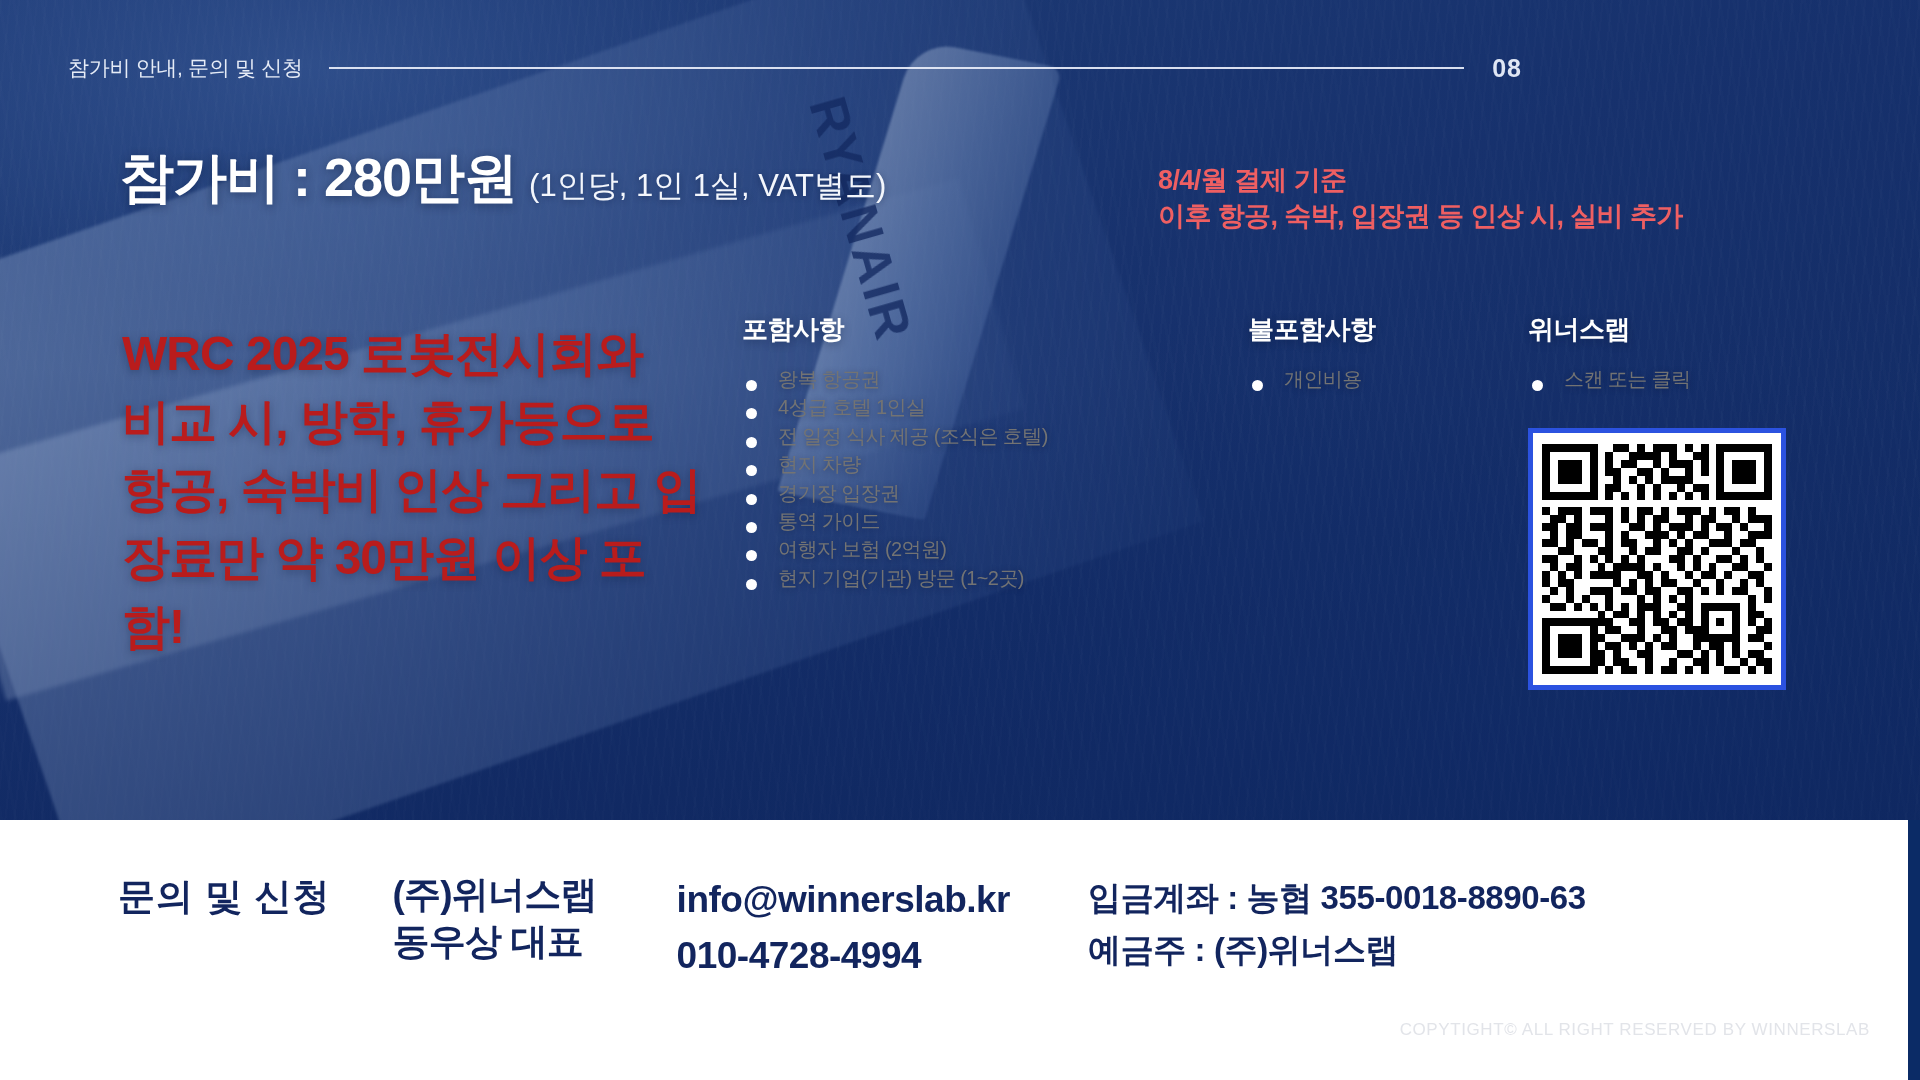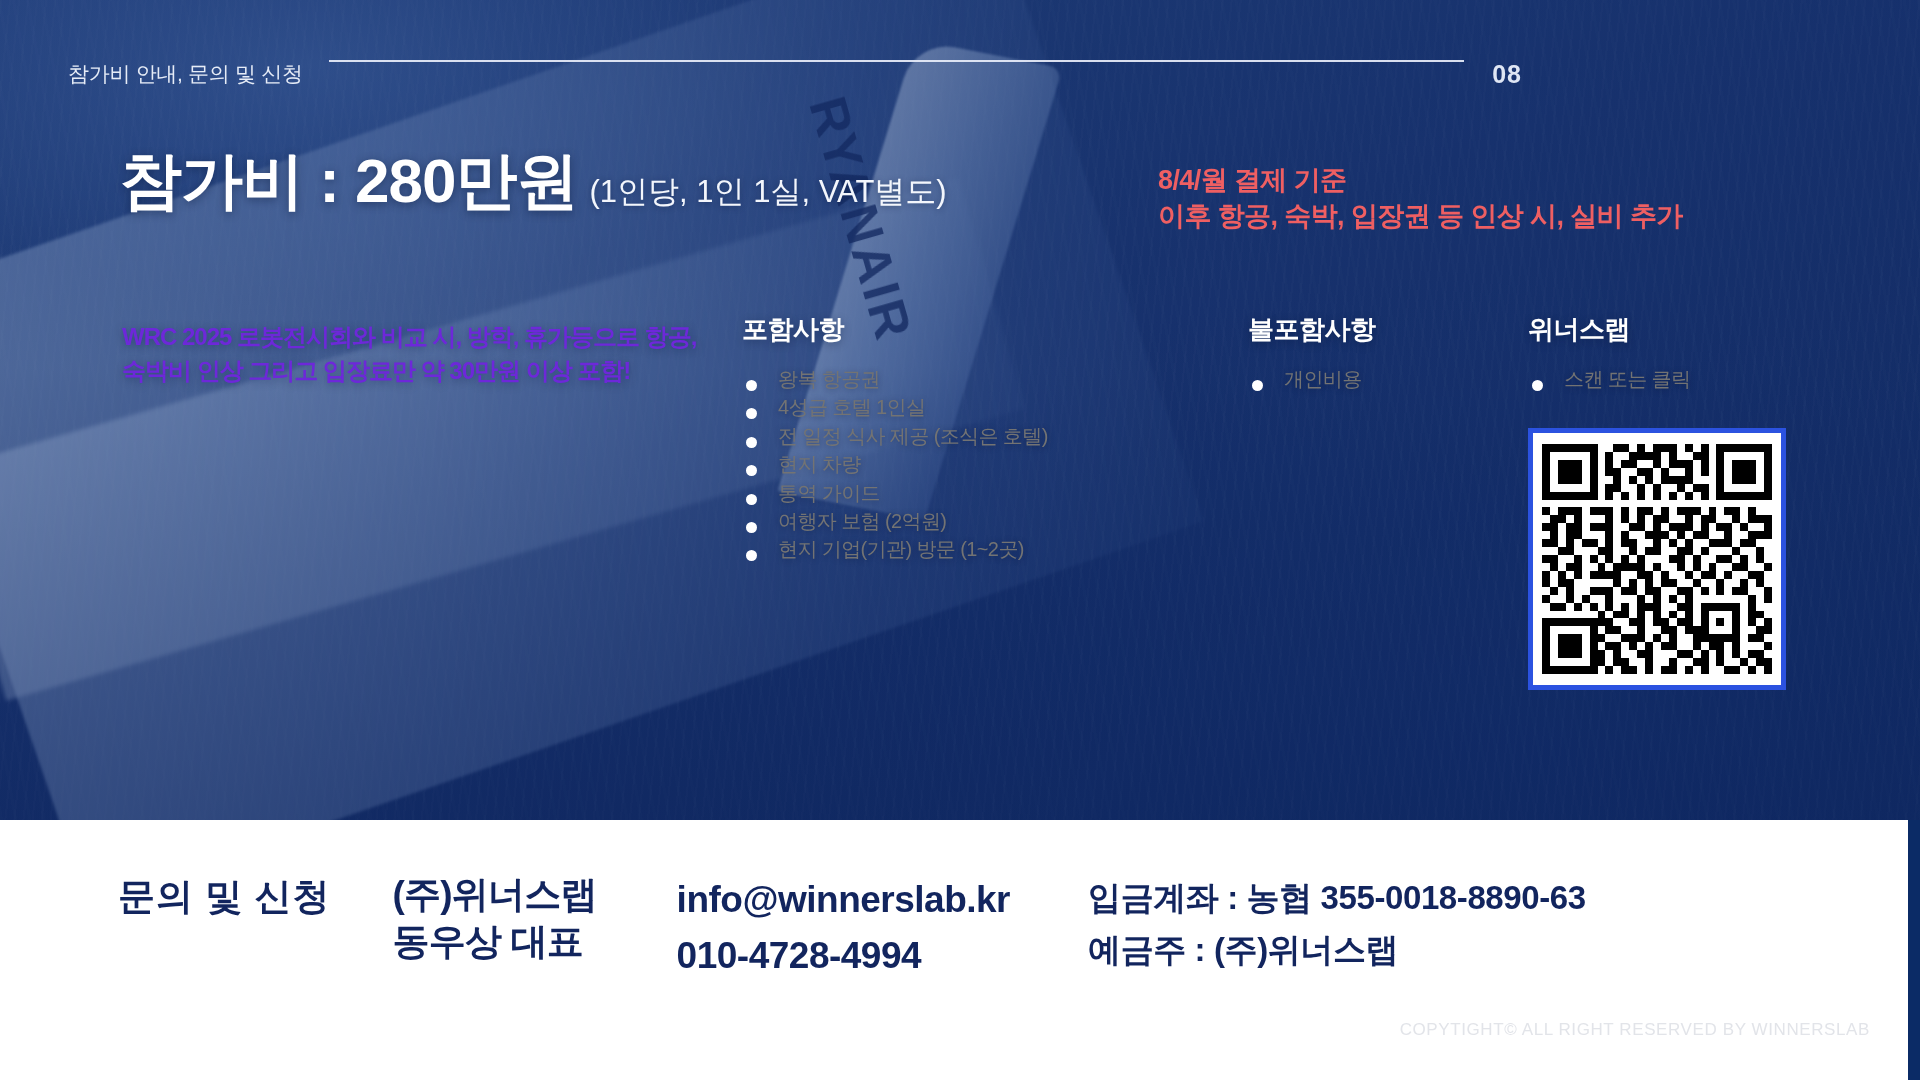--- a/index.html
+++ b/index.html
@@ -101,25 +101,25 @@
   }
   .hero-tint {
     position: absolute;
     inset: 0;
     background: linear-gradient(180deg, rgba(16,43,104,0.42) 0%, rgba(16,43,104,0.30) 45%, rgba(12,36,94,0.52) 100%);
   }
 
   
   .header {
     position: absolute;
-    left: 0; top: 60px;
+    left: 0; top: 48px;
     width: 1580px;
     height: 40px;
     display: flex;
-    align-items: flex-start;
+    align-items: center;
   }
   .header-title {
     margin-left: 68px;
     color: #e6ecf7;
     font-size: 21px;
     font-weight: 500;
     letter-spacing: -0.3px;
     white-space: nowrap;
   }
   .header-rule {
@@ -140,21 +140,21 @@
   
   .price-row {
     position: absolute;
     left: 120px;
     top: 150px;
     display: flex;
     align-items: baseline;
   }
   .price-main {
     color: #ffffff;
-    font-size: 62px;
+    font-size: 54px;
     font-weight: bold;
     letter-spacing: -1px;
     line-height: 1;
     text-shadow: 0 2px 10px rgba(6,20,52,0.45);
     white-space: nowrap;
   }
   .price-note {
     color: #f3f6fc;
     font-size: 31px;
     font-weight: 400;
@@ -175,22 +175,22 @@
     letter-spacing: -0.6px;
     white-space: nowrap;
   }
 
   
   .red-block {
     position: absolute;
     left: 122px;
     top: 320px;
     width: 580px;
-    color: #6d28d9;
-    font-size: 24px;
+    color: #b91c1c;
+    font-size: 48px;
     font-weight: bold;
     line-height: 1.42;
     letter-spacing: -1px;
     text-shadow: 0 2px 8px rgba(8,24,58,0.35);
   }
 
   
   .col-title {
     color: #ffffff;
     font-size: 26px;
@@ -362,20 +362,21 @@
 
   <div class="red-block">WRC 2025 로봇전시회와 비교 시, 방학, 휴가등으로 항공, 숙박비 인상 그리고 입장료만 약 30만원 이상 포함!</div>
 
   <div class="col-included">
     <div class="col-title">포함사항</div>
     <ul class="bullets">
       <li><span class="dot"></span><span>왕복 항공권</span></li>
       <li><span class="dot"></span><span>4성급 호텔 1인실</span></li>
       <li><span class="dot"></span><span>전 일정 식사 제공 (조식은 호텔)</span></li>
       <li><span class="dot"></span><span>현지 차량</span></li>
+      <li><span class="dot"></span><span>경기장 입장권</span></li>
       <li><span class="dot"></span><span>통역 가이드</span></li>
       <li><span class="dot"></span><span>여행자 보험 (2억원)</span></li>
       <li><span class="dot"></span><span>현지 기업(기관) 방문 (1~2곳)</span></li>
     </ul>
   </div>
 
   <div class="col-excluded">
     <div class="col-title">불포함사항</div>
     <ul class="bullets">
       <li><span class="dot"></span><span>개인비용</span></li>

